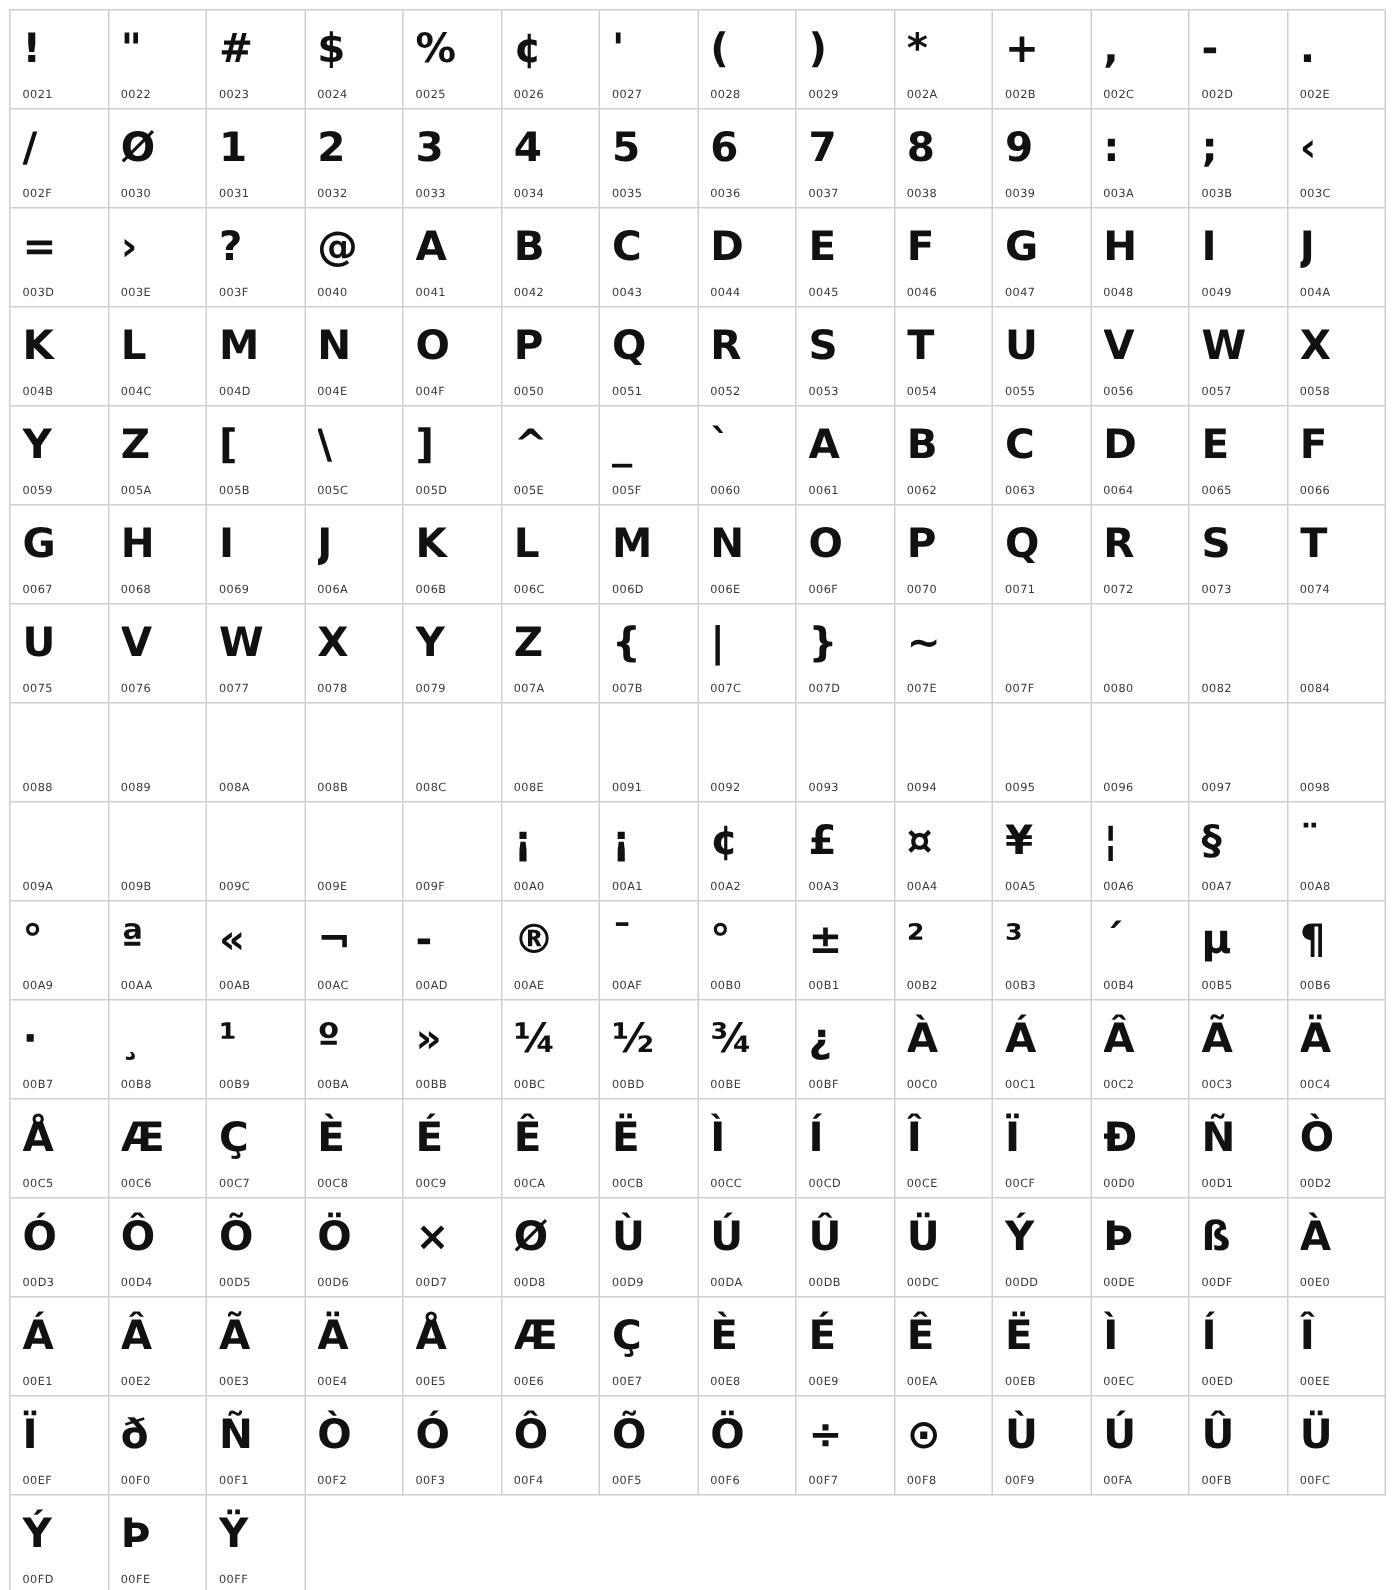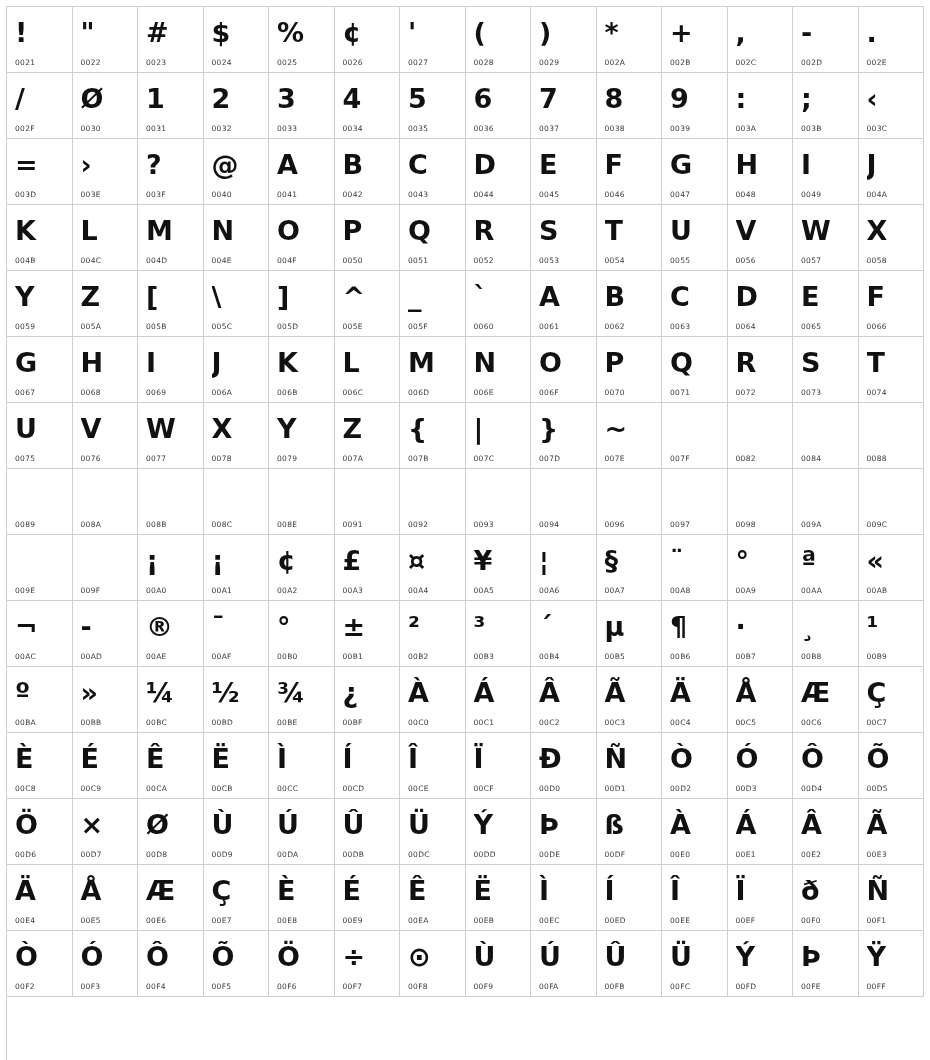--- a/index.html
+++ b/index.html
@@ -438,20 +438,24 @@
     <div class="cell">
       <div class="glyph">~</div>
       <div class="code">007E</div>
     </div>
     <div class="cell">
       <div class="glyph"></div>
       <div class="code">007F</div>
     </div>
     <div class="cell">
       <div class="glyph"></div>
+      <div class="code">0080</div>
+    </div>
+    <div class="cell">
+      <div class="glyph"></div>
       <div class="code">0082</div>
     </div>
     <div class="cell">
       <div class="glyph"></div>
       <div class="code">0084</div>
     </div>
     <div class="cell">
       <div class="glyph"></div>
       <div class="code">0088</div>
     </div>
@@ -486,33 +490,41 @@
     <div class="cell">
       <div class="glyph"></div>
       <div class="code">0093</div>
     </div>
     <div class="cell">
       <div class="glyph"></div>
       <div class="code">0094</div>
     </div>
     <div class="cell">
       <div class="glyph"></div>
+      <div class="code">0095</div>
+    </div>
+    <div class="cell">
+      <div class="glyph"></div>
       <div class="code">0096</div>
     </div>
     <div class="cell">
       <div class="glyph"></div>
       <div class="code">0097</div>
     </div>
     <div class="cell">
       <div class="glyph"></div>
       <div class="code">0098</div>
     </div>
     <div class="cell">
       <div class="glyph"></div>
       <div class="code">009A</div>
+    </div>
+    <div class="cell">
+      <div class="glyph"></div>
+      <div class="code">009B</div>
     </div>
     <div class="cell">
       <div class="glyph"></div>
       <div class="code">009C</div>
     </div>
     <div class="cell">
       <div class="glyph"></div>
       <div class="code">009E</div>
     </div>
     <div class="cell">

